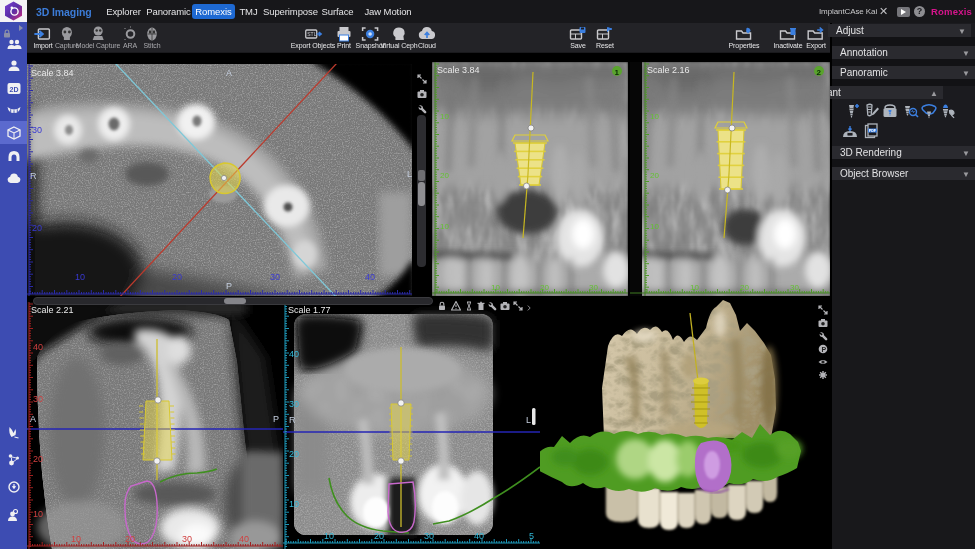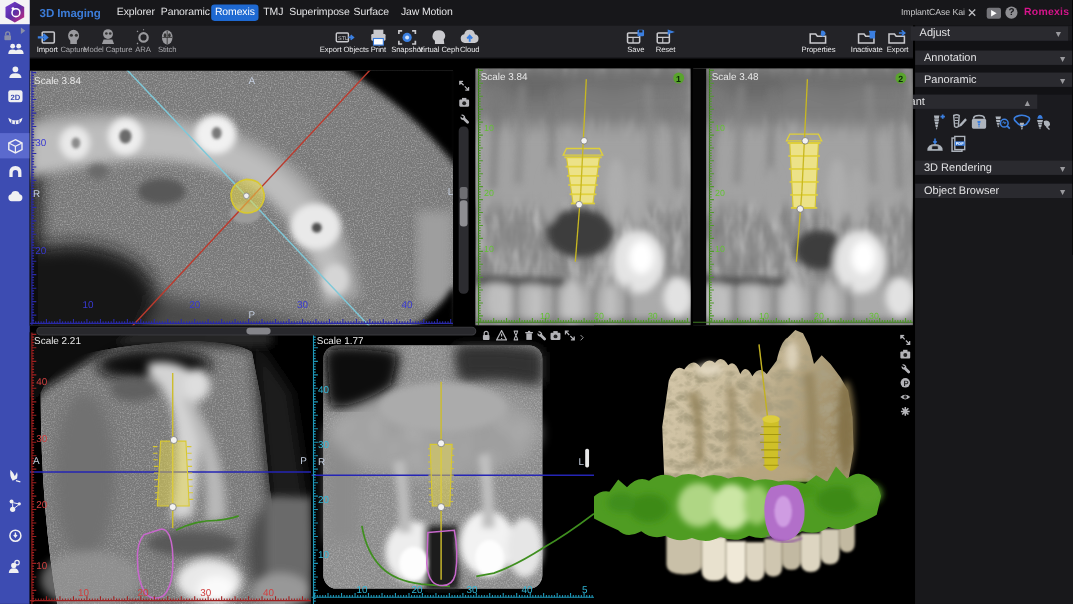--- a/index.html
+++ b/index.html
@@ -1137,21 +1137,21 @@
 <text x="20" y="57">10</text>
           <text x="20" y="116">20</text>
           <text x="20" y="167">10</text>
 <text x="60" y="228">10</text>
           <text x="110" y="228">20</text>
           <text x="160" y="228">30</text>
         </g>
 <circle cx="189" cy="9" r="5" fill="#59a42c"></circle>
 <text x="186.5" y="12.5" fill="#0a2a05" font-size="8" font-weight="bold" font-family="Liberation Sans">2</text>
 </svg>
-<div class="scale" style="left:17px;top:3px">Scale 3.48</div>
+<div class="scale" style="left:17px;top:3px">Scale 2.16</div>
 </div>
 <div class="abs vp" id="vpB" style="left:27px;top:302px;width:256px;height:247px">
 <svg width="256" height="247" style="position:absolute;left:0;top:0">
 <defs>
 <filter id="nB" x="0" y="0" width="100%" height="100%">
 <feTurbulence type="fractalNoise" baseFrequency="0.8" numOctaves="3" result="n" seed="11"></feTurbulence>
 <feColorMatrix in="n" type="matrix" values="0.24 0 0 0 0.38 0.24 0 0 0 0.38 0.24 0 0 0 0.38 0 0 0 0 1"></feColorMatrix>
 <feComposite operator="in" in2="SourceGraphic" result="tex"></feComposite>
 <feBlend in="SourceGraphic" in2="tex" mode="overlay"></feBlend>
           </filter>

